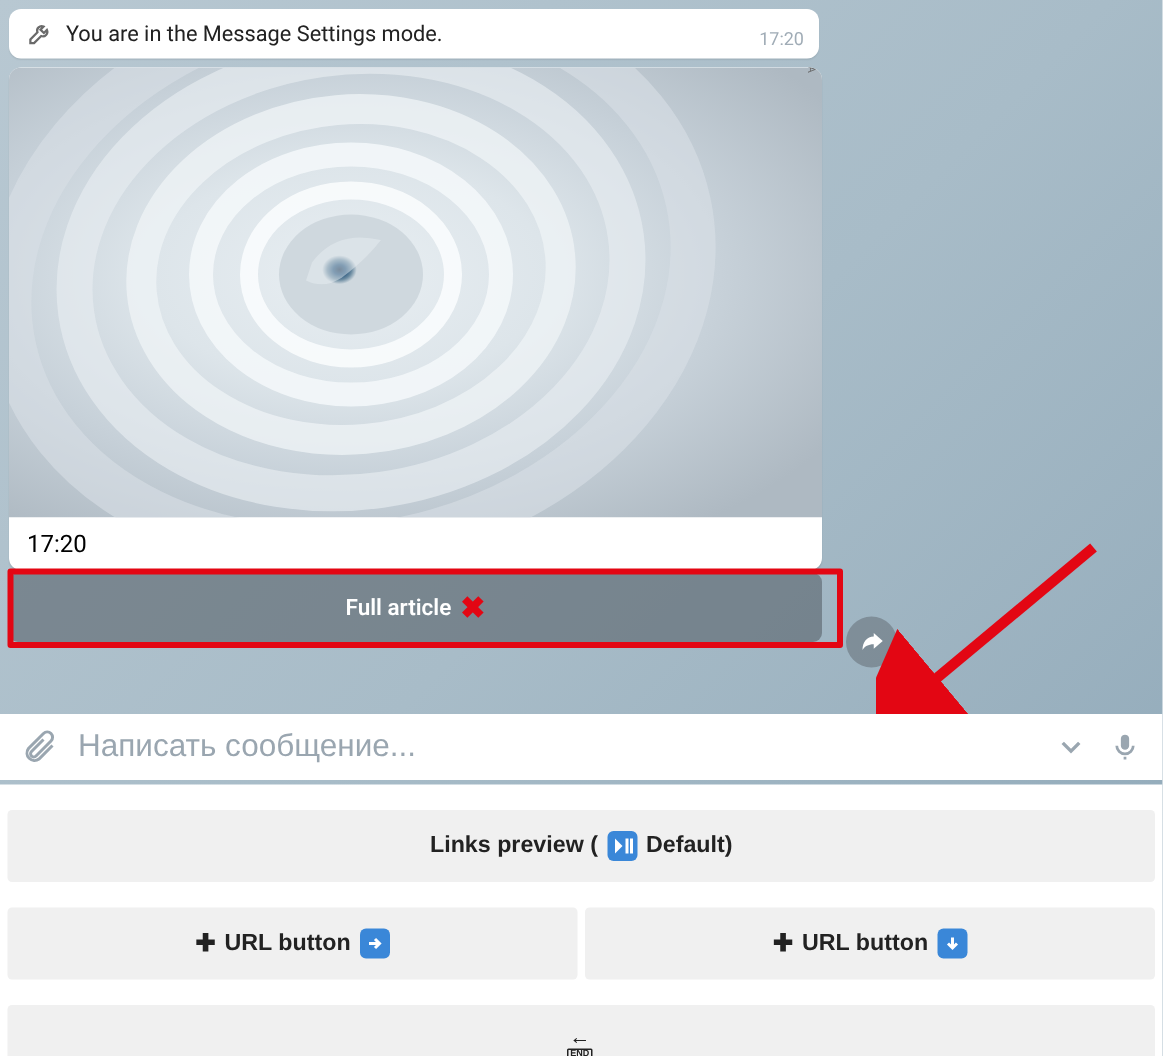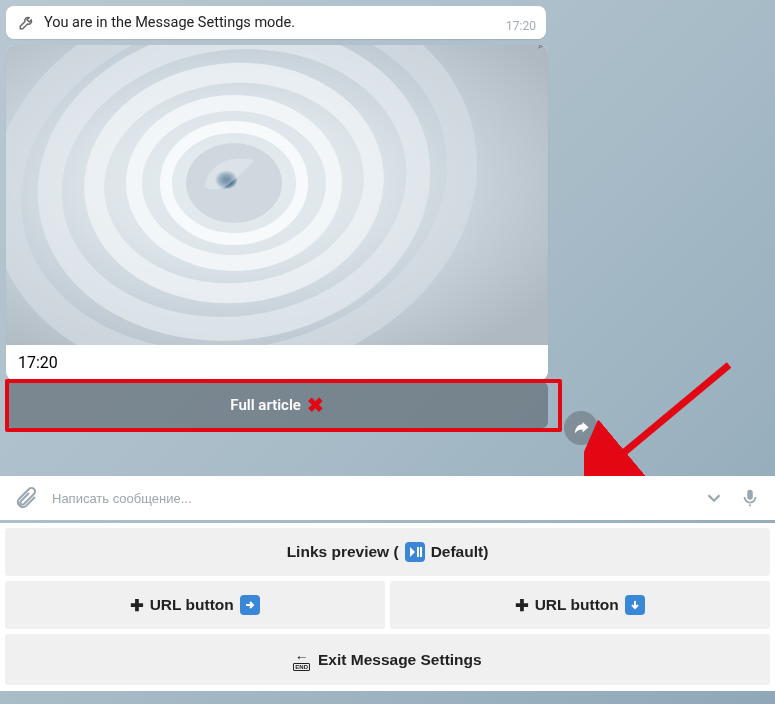--- a/index.html
+++ b/index.html
@@ -143,21 +143,21 @@
   .input-bar .attach, .input-bar .mic, .input-bar .cmd {
     color: #9aa6b0;
     display:flex;
     align-items:center;
     cursor:pointer;
   }
   .compose {
     flex:1;
     border:none;
     outline:none;
-    font-size: 13px;
+    font-size: 21px;
     color:#333;
     background:transparent;
   }
   .compose::placeholder { color:#9aa6b0; }
   .bottom-kbd {
     position:absolute;
     left:0; right:0;
     top: 523px;
     background:#fff;
     padding: 5px 5px 6px 5px;
@@ -176,20 +176,21 @@
     padding: 14px 0;
     font-size: 15.5px;
     font-weight:700;
     color:#222;
     border-radius: 3px;
     cursor:pointer;
     display:flex;
     align-items:center;
     justify-content:center;
     gap:6px;
+    margin-top:12px;
   }
   .kbd-btn .plus { font-size: 16px; font-weight:900; }
   .emoji-box {
     display:inline-flex;
     width:20px; height:20px;
     background:#3a87d8;
     border-radius:4px;
     align-items:center;
     justify-content:center;
   }
@@ -328,16 +329,15 @@
           </svg>
       </span>
     </button>
   </div>
   <div class="kbd-row">
     <button class="kbd-btn">
       <span class="end-icon">
         <span class="arrow">←</span>
         <span class="end">END</span>
       </span>
-      <span>Exit Message Settings</span>
     </button>
   </div>
 </div>
 
 </body></html>

